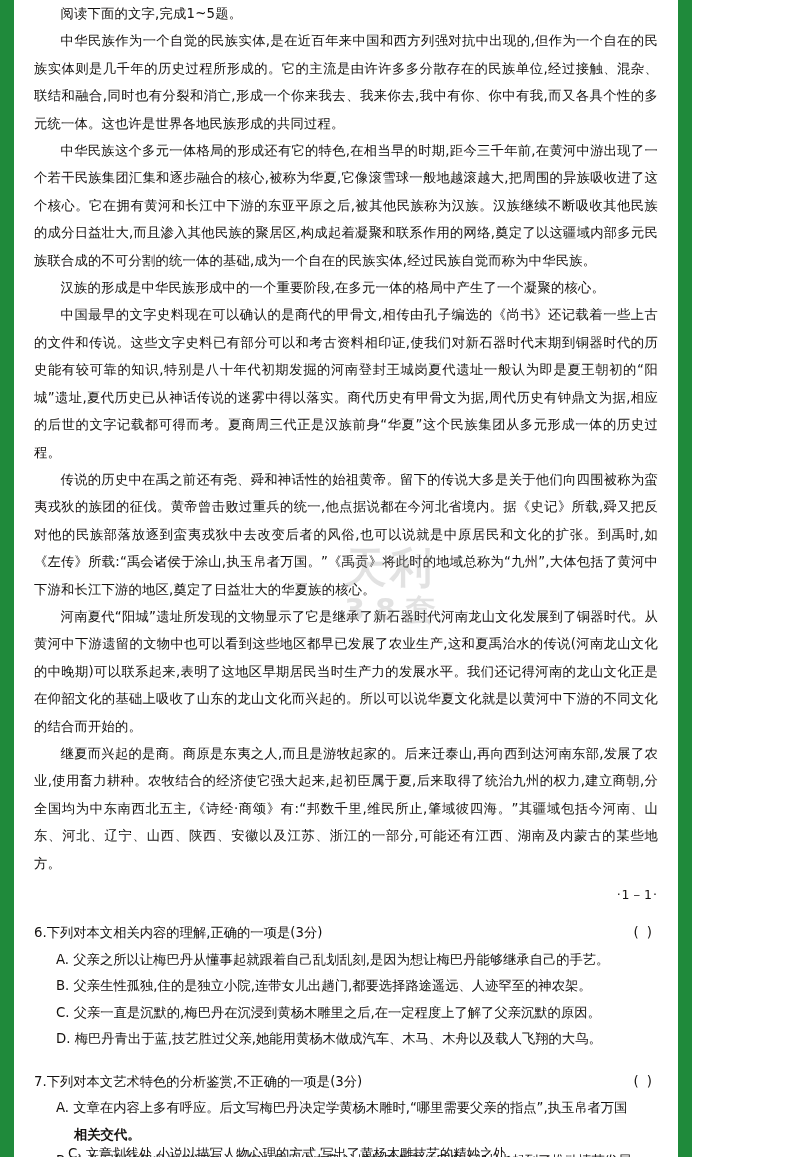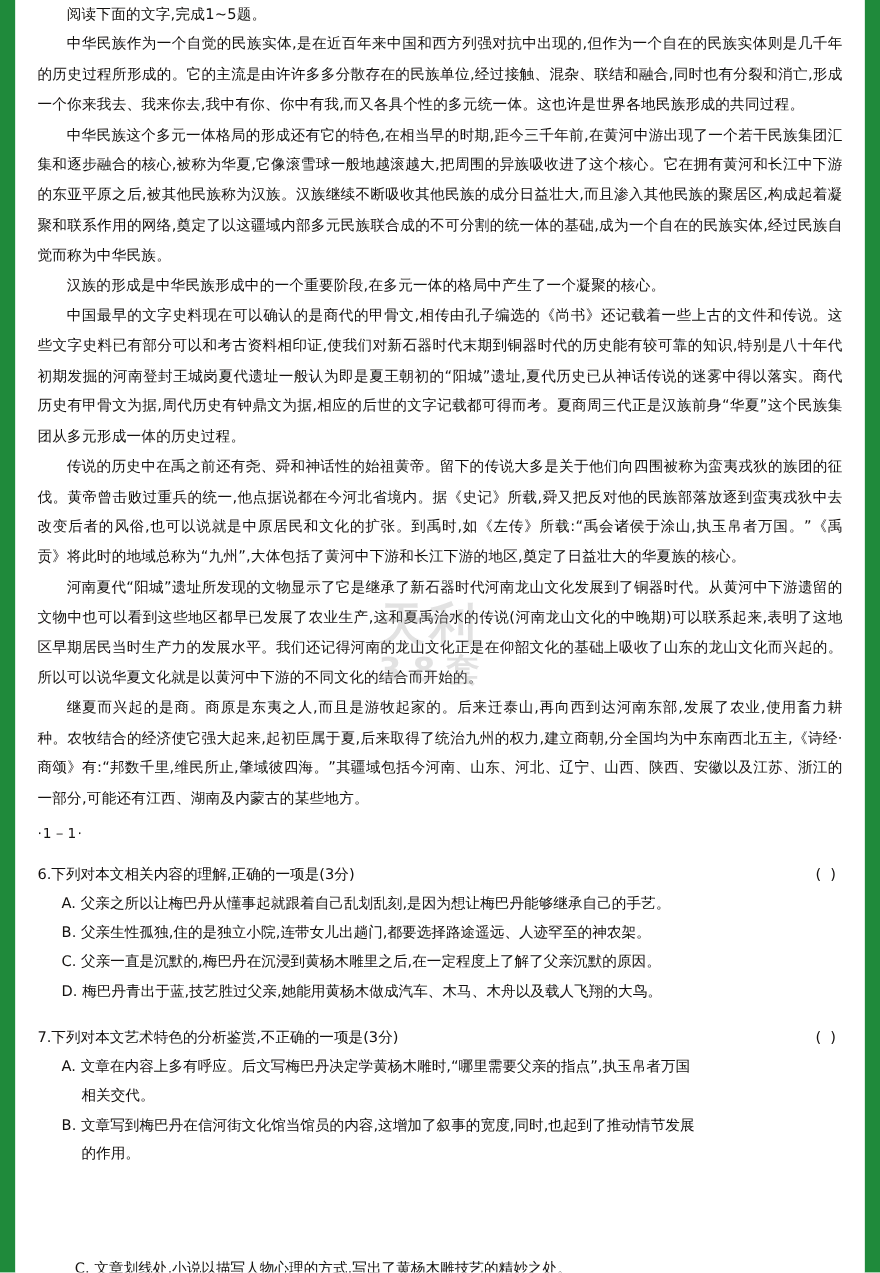--- a/index.html
+++ b/index.html
@@ -2,21 +2,21 @@
 <html><head>
 <meta charset="utf-8">
 <style>
   html, body {
     margin: 0;
     padding: 0;
     background: #ffffff;
   }
   .page {
     position: relative;
-    width: 800px;
+    width: 692px;
     height: 1157px;
     background: #ffffff;
     overflow: hidden;
     font-family: "DejaVu Sans", "Liberation Sans", sans-serif;
   }
   
   .frame-left, .frame-right {
     position: absolute;
     top: 0;
     width: 14px;
@@ -52,21 +52,21 @@
   }
   .body-text p {
     margin: 0;
     text-indent: 2em;
   }
   .first-line {
     margin-top: 4px;
   }
 
   .pagenum {
-    text-align: left;
+    text-align: right;
     font-size: 12.5px;
     color: #14110f;
     margin-top: 10px;
     letter-spacing: 1px;
   }
 
   .q-block {
     margin-top: 16px;
     font-size: 13.3px;
     line-height: 26.5px;
@@ -82,20 +82,21 @@
     top: 0;
     letter-spacing: 2px;
   }
   .opt {
     margin-left: 22px;
     text-indent: 0;
     text-align: justify;
   }
   .opt-indent {
     margin-left: 40px;
+    font-weight: bold;
   }
 
   
   .watermark {
     position: absolute;
     left: 395px;
     top: 585px;
     transform: translate(-50%, -50%);
     font-size: 42px;
     font-weight: bold;

